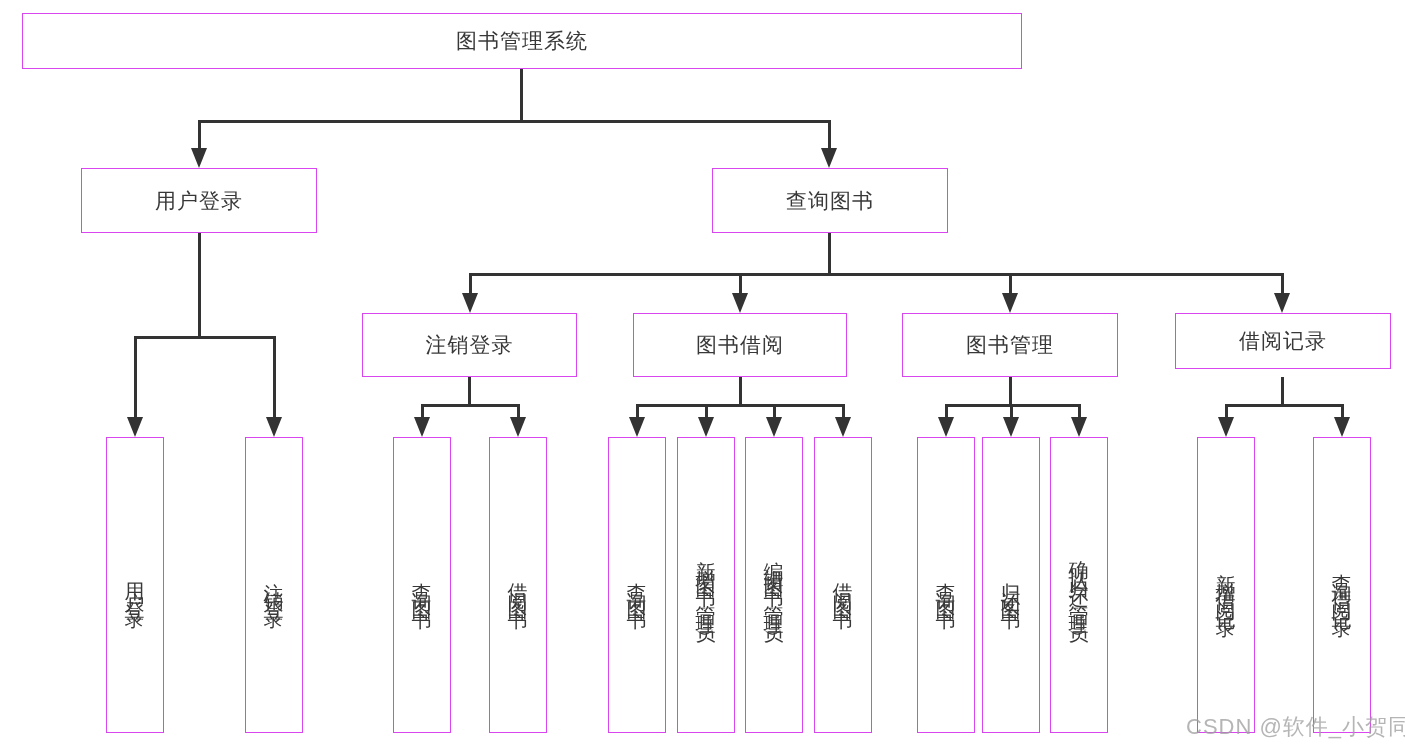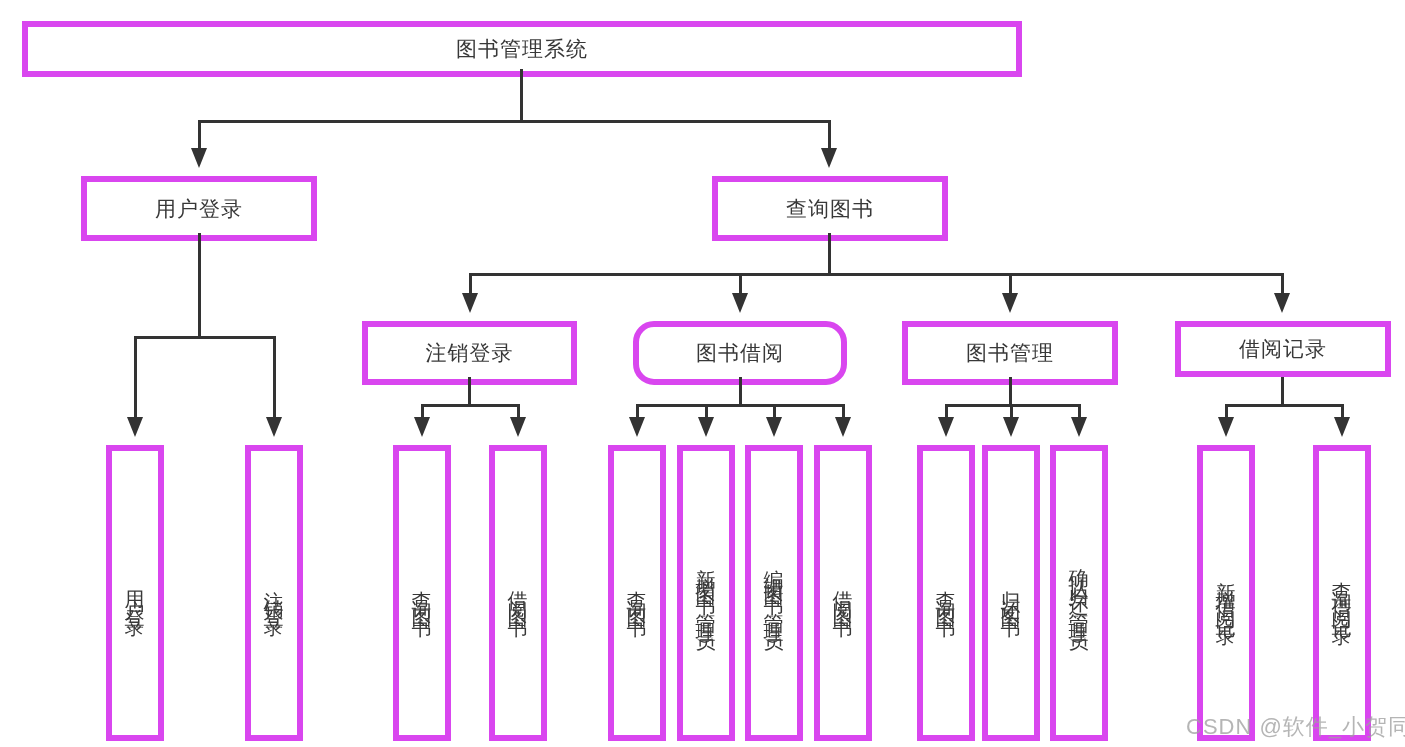--- a/index.html
+++ b/index.html
@@ -4,23 +4,23 @@
 <style>
   * { margin:0; padding:0; box-sizing:border-box; }
   html,body { background:#fff; }
   body {
     width:1405px; height:747px; position:relative; overflow:hidden;
     font-family:"Liberation Sans", sans-serif; color:#333;
   }
   .canvas { position:absolute; left:0; top:0; width:1405px; height:747px; background:#ffffff; }
 
   .node {
-    position:absolute; background:#fff; border:6px solid #d946ef;
+    position:absolute; background:#fff; border:1px solid #d946ef;
     display:flex; align-items:center; justify-content:center;
-    font-size:21px; color:#383838; letter-spacing:1px;margin-top:8px;
+    font-size:21px; color:#383838; letter-spacing:1px;
   }
   .leaf { top:437px; height:296px; width:58px; }
   .vtext {
     writing-mode:vertical-rl; text-orientation:mixed;
     font-size:20px; letter-spacing:9px; line-height:1; color:#383838;
   }
 
   .hline, .vline { position:absolute; background:#333333; }
   .hline { height:3px; }
   .vline { width:3px; }
@@ -66,21 +66,21 @@
   <div class="vline" style="left:469px; top:273px; height:24px;"></div>
   <div class="vline" style="left:739px; top:273px; height:24px;"></div>
   <div class="vline" style="left:1009px; top:273px; height:24px;"></div>
   <div class="vline" style="left:1281px; top:273px; height:24px;"></div>
   <div class="arrow" style="left:462px; top:293px;"></div>
   <div class="arrow" style="left:732px; top:293px;"></div>
   <div class="arrow" style="left:1002px; top:293px;"></div>
   <div class="arrow" style="left:1274px; top:293px;"></div>
 
   <div class="node" style="left:362px; top:313px; width:215px; height:64px;">注销登录</div>
-  <div class="node" style="left:633px; top:313px; width:214px; height:64px;border-radius:21px;">图书借阅</div>
+  <div class="node" style="left:633px; top:313px; width:214px; height:64px;">图书借阅</div>
   <div class="node" style="left:902px; top:313px; width:216px; height:64px;">图书管理</div>
   <div class="node" style="left:1175px; top:313px; width:216px; height:56px;">借阅记录</div>
 
   <div class="vline" style="left:468px; top:377px; height:30px;"></div>
   <div class="hline" style="left:421px; top:404px; width:99px;"></div>
   <div class="vline" style="left:421px; top:404px; height:16px;"></div>
   <div class="vline" style="left:517px; top:404px; height:16px;"></div>
   <div class="arrow" style="left:414px; top:417px;"></div>
   <div class="arrow" style="left:510px; top:417px;"></div>
 

